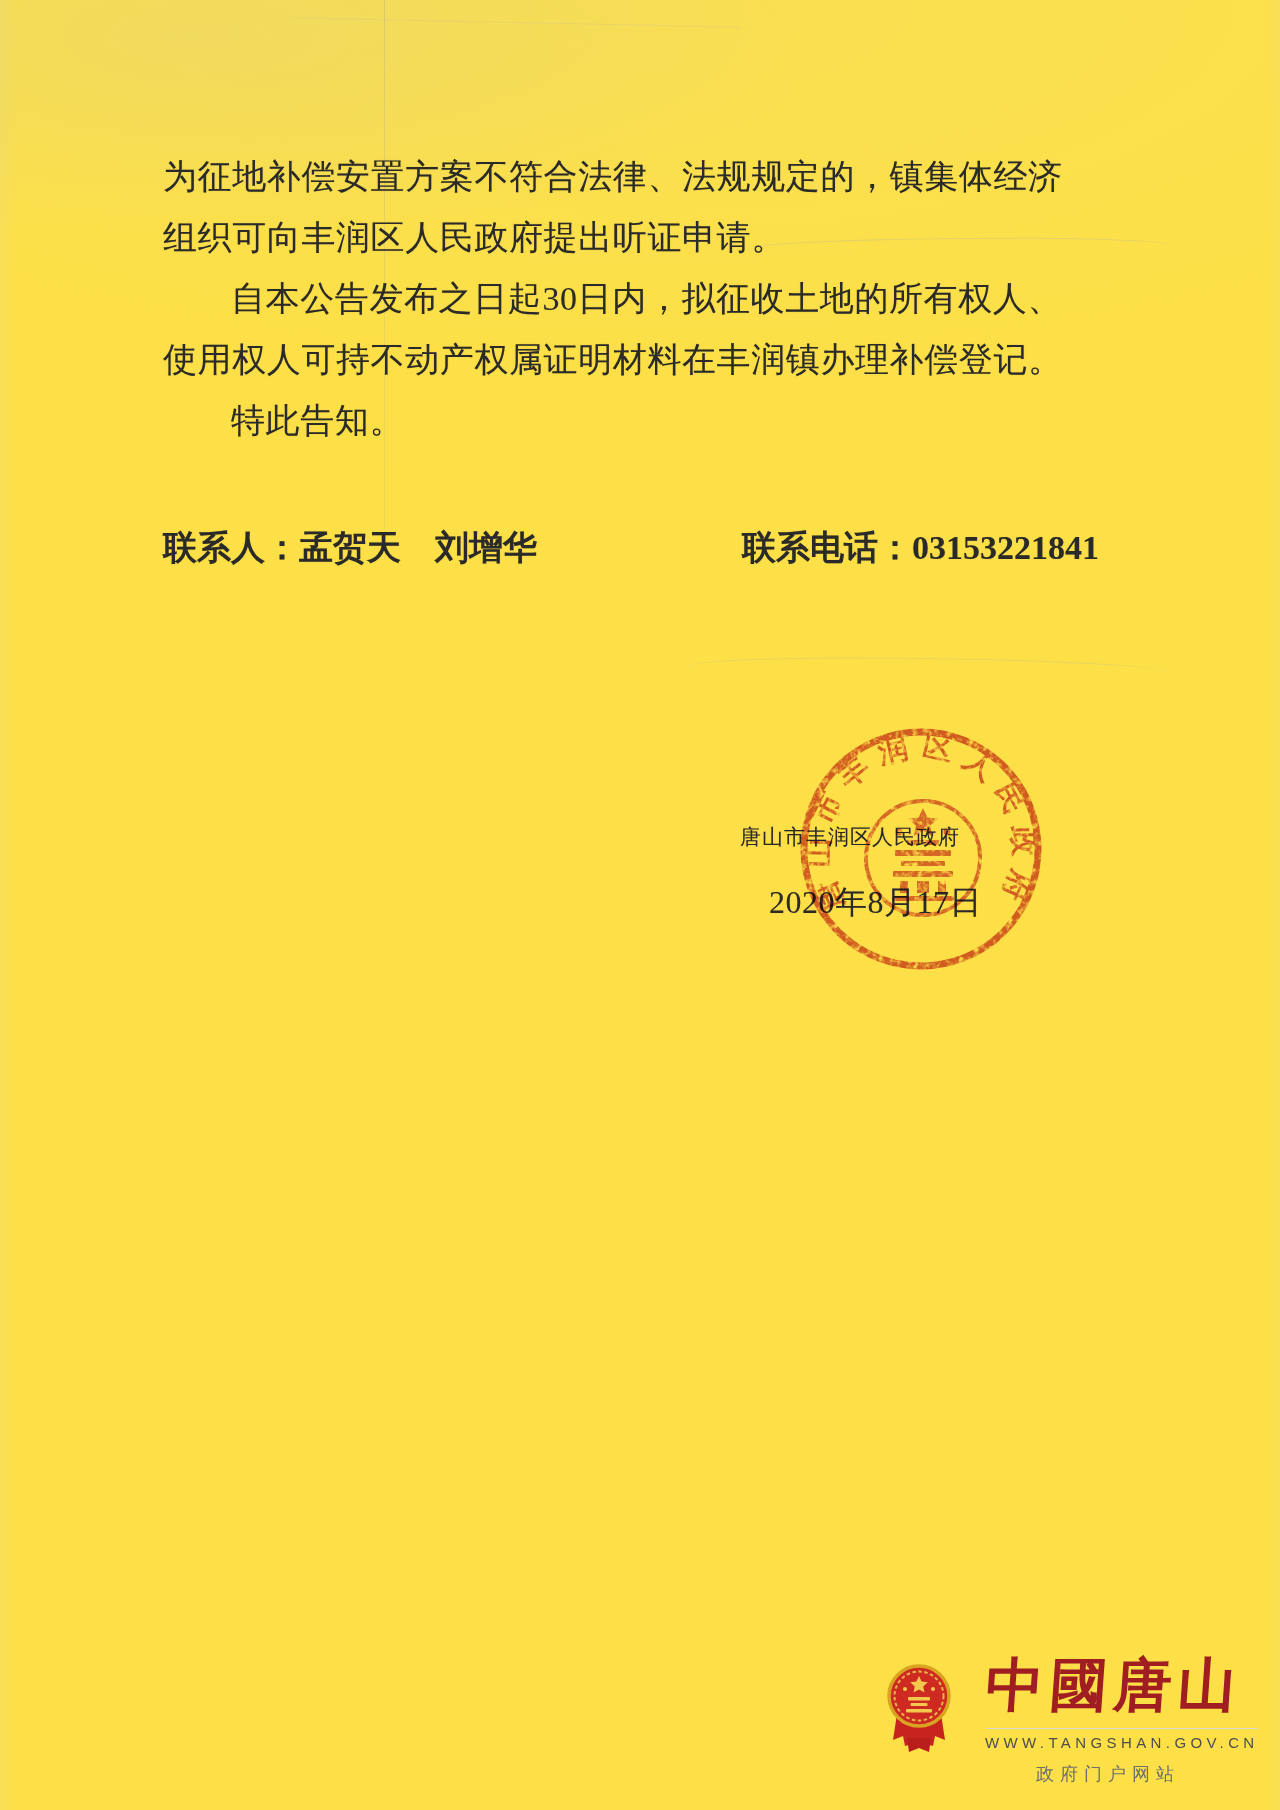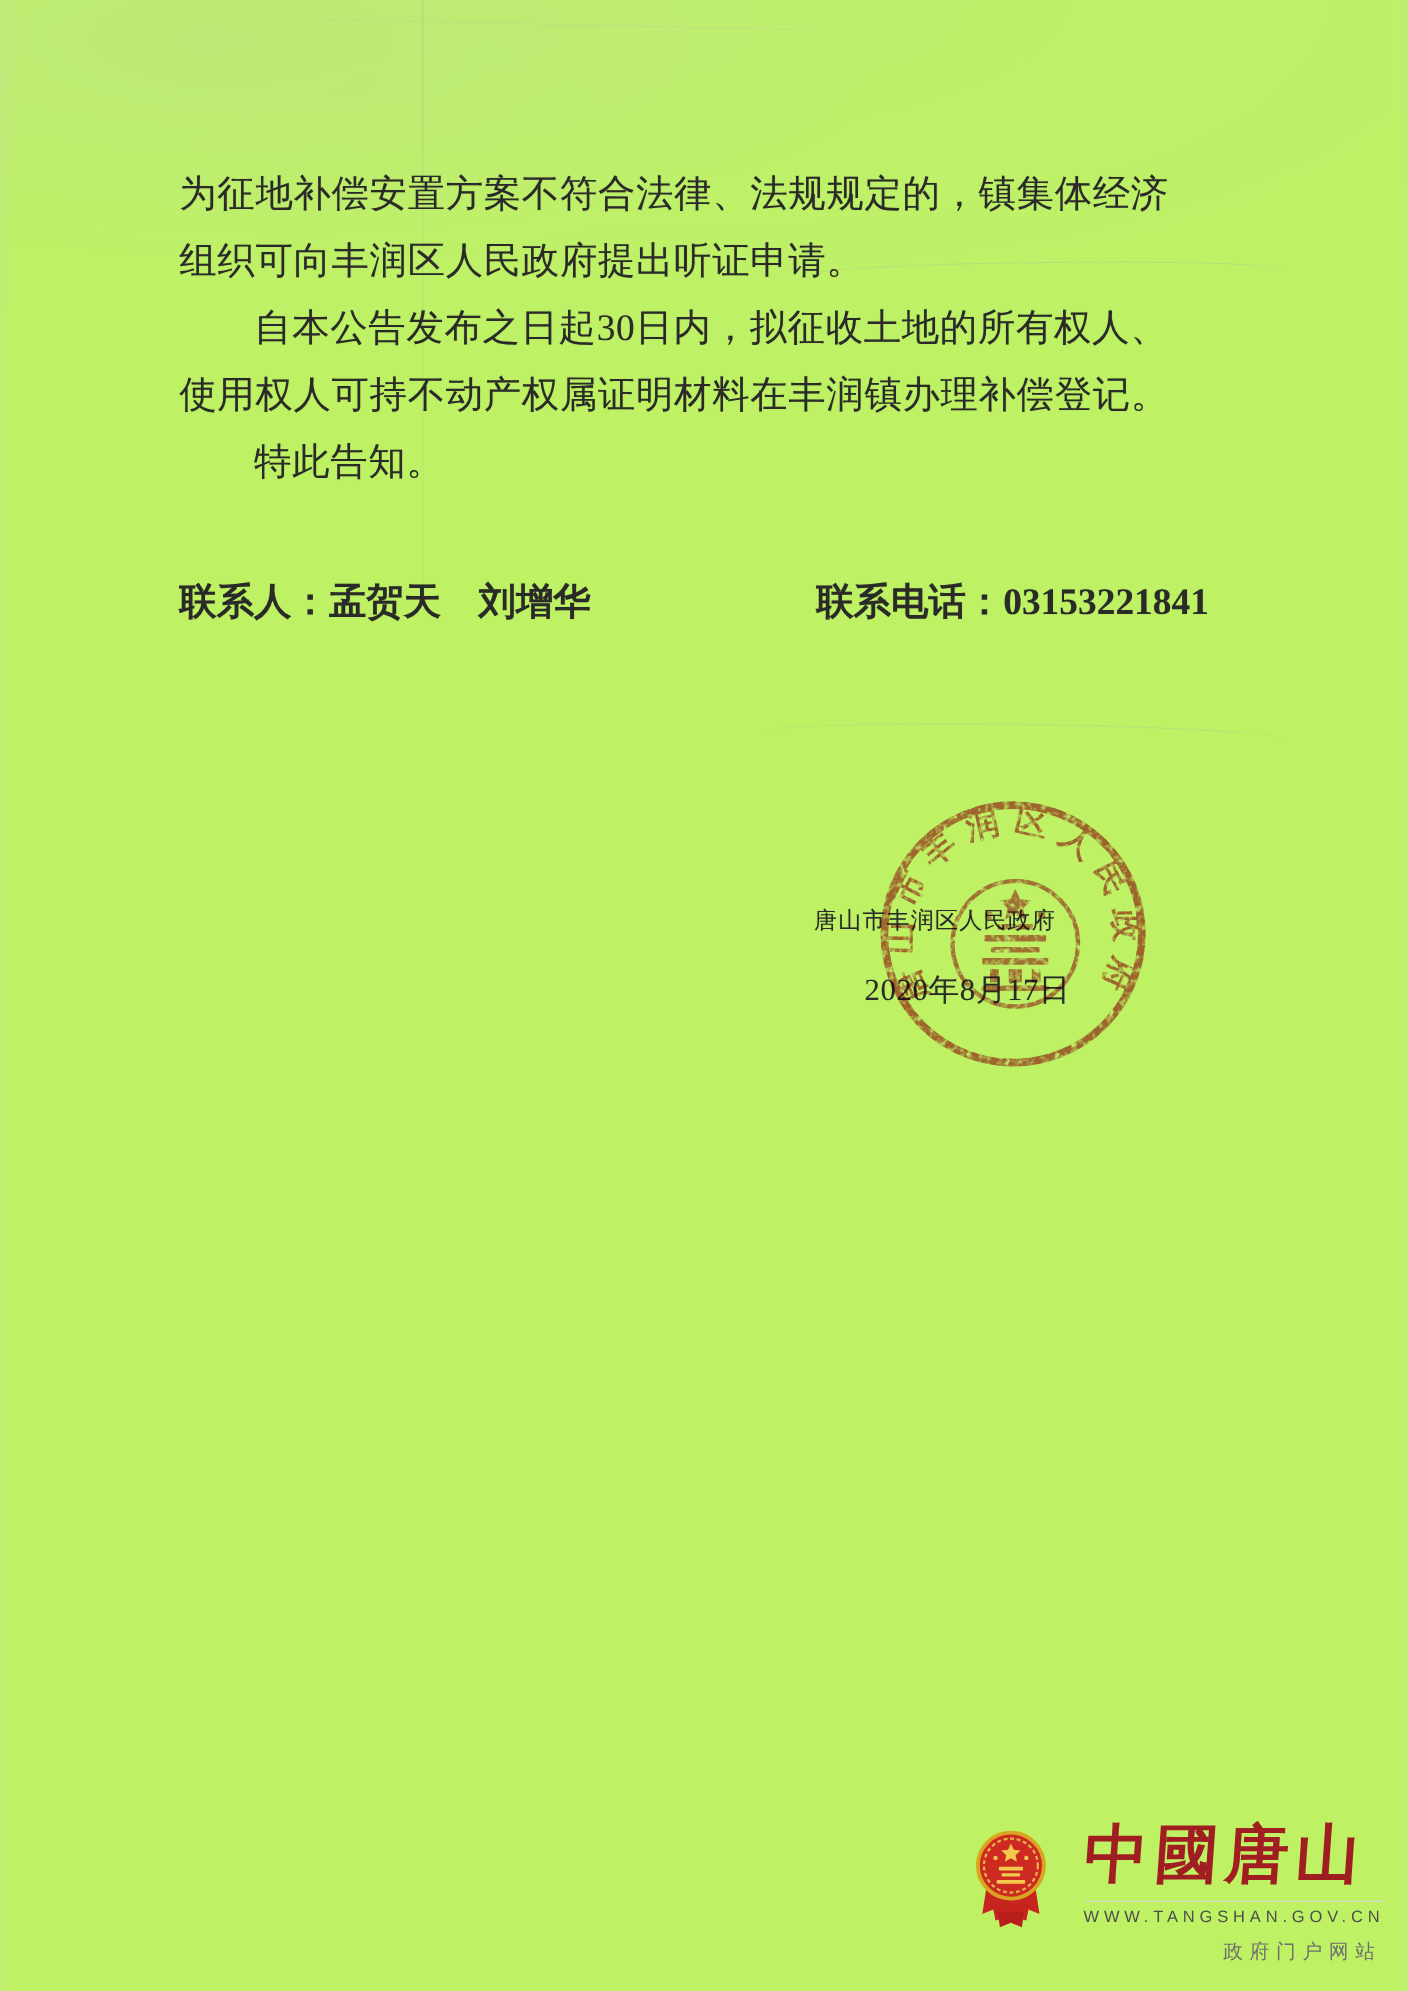--- a/index.html
+++ b/index.html
@@ -1,18 +1,18 @@
 <!DOCTYPE html>
 <html><head>
 <meta charset="utf-8">
 <style>
   html,body { margin:0; padding:0; background:#e8e8e6; }
   .page {
     position:relative; width:1280px; height:1810px; margin:0 auto;
-    background:#bef264; overflow:hidden;
+    background:#fde047; overflow:hidden;
     font-family:"Liberation Serif","DejaVu Serif",serif;
     color:#2a2a28;
   }
   
   .page::before {
     content:""; position:absolute; inset:0; pointer-events:none;
     background:
       radial-gradient(900px 300px at 15% 2%, rgba(185,190,198,0.14), rgba(185,190,198,0) 70%),
       radial-gradient(1400px 500px at 50% 0%, rgba(200,204,210,0.08), rgba(200,204,210,0) 75%),
       linear-gradient(90deg, rgba(205,208,212,0.10) 0, rgba(205,208,212,0) 18px),
@@ -52,22 +52,22 @@
     font-weight:bold;
   }
   .contact-phone { position:absolute; left:542px; top:0;margin-left:37px; }
 
   .signature-issuer {
     position:absolute; left:740px; top:823px; width:340px;
     font-size:21px; letter-spacing:1px; white-space:nowrap;
     color:#2a2a28; text-shadow:0 0 1px rgba(40,40,40,0.25);
   }
   .signature-date {
-    position:absolute; left:786px; top:881px; width:260px;
-    font-size:28px; letter-spacing:0.5px; white-space:nowrap;
+    position:absolute; left:769px; top:881px; width:260px;
+    font-size:32px; letter-spacing:0.5px; white-space:nowrap;
     color:#2a2a28; text-shadow:0 0 1px rgba(40,40,40,0.25);
   }
 
   .seal {
     position:absolute; left:796px; top:724px; width:250px; height:250px;
     mix-blend-mode:multiply; opacity:0.92;
   }
 
   
   .footer-logo { position:absolute; left:880px; top:1650px; width:380px; height:150px; }
@@ -80,21 +80,21 @@
   }
   .footer-rule { position:absolute; left:106px; top:78px; width:272px; height:1px; background:#d9d9d6; }
   .footer-url {
     position:absolute; left:105px; top:84px; width:280px;
     font-family:"Liberation Sans","DejaVu Sans",sans-serif; font-weight:normal;
     font-size:15px; letter-spacing:4.4px; color:#4d4d4d; white-space:nowrap;
   }
   .footer-subtitle {
     position:absolute; left:156px; top:112px; width:220px;
     font-family:"Liberation Sans","DejaVu Sans",sans-serif;
-    font-size:18px; letter-spacing:6px; color:#6f6f6d; white-space:nowrap;text-align:right;
+    font-size:18px; letter-spacing:6px; color:#6f6f6d; white-space:nowrap;
   }
 </style>
 </head>
 <body>
 
 <div class="page">
 
   <div class="crease-v"></div>
   <div class="crease-h1"></div>
   <div class="crease-h2"></div>

